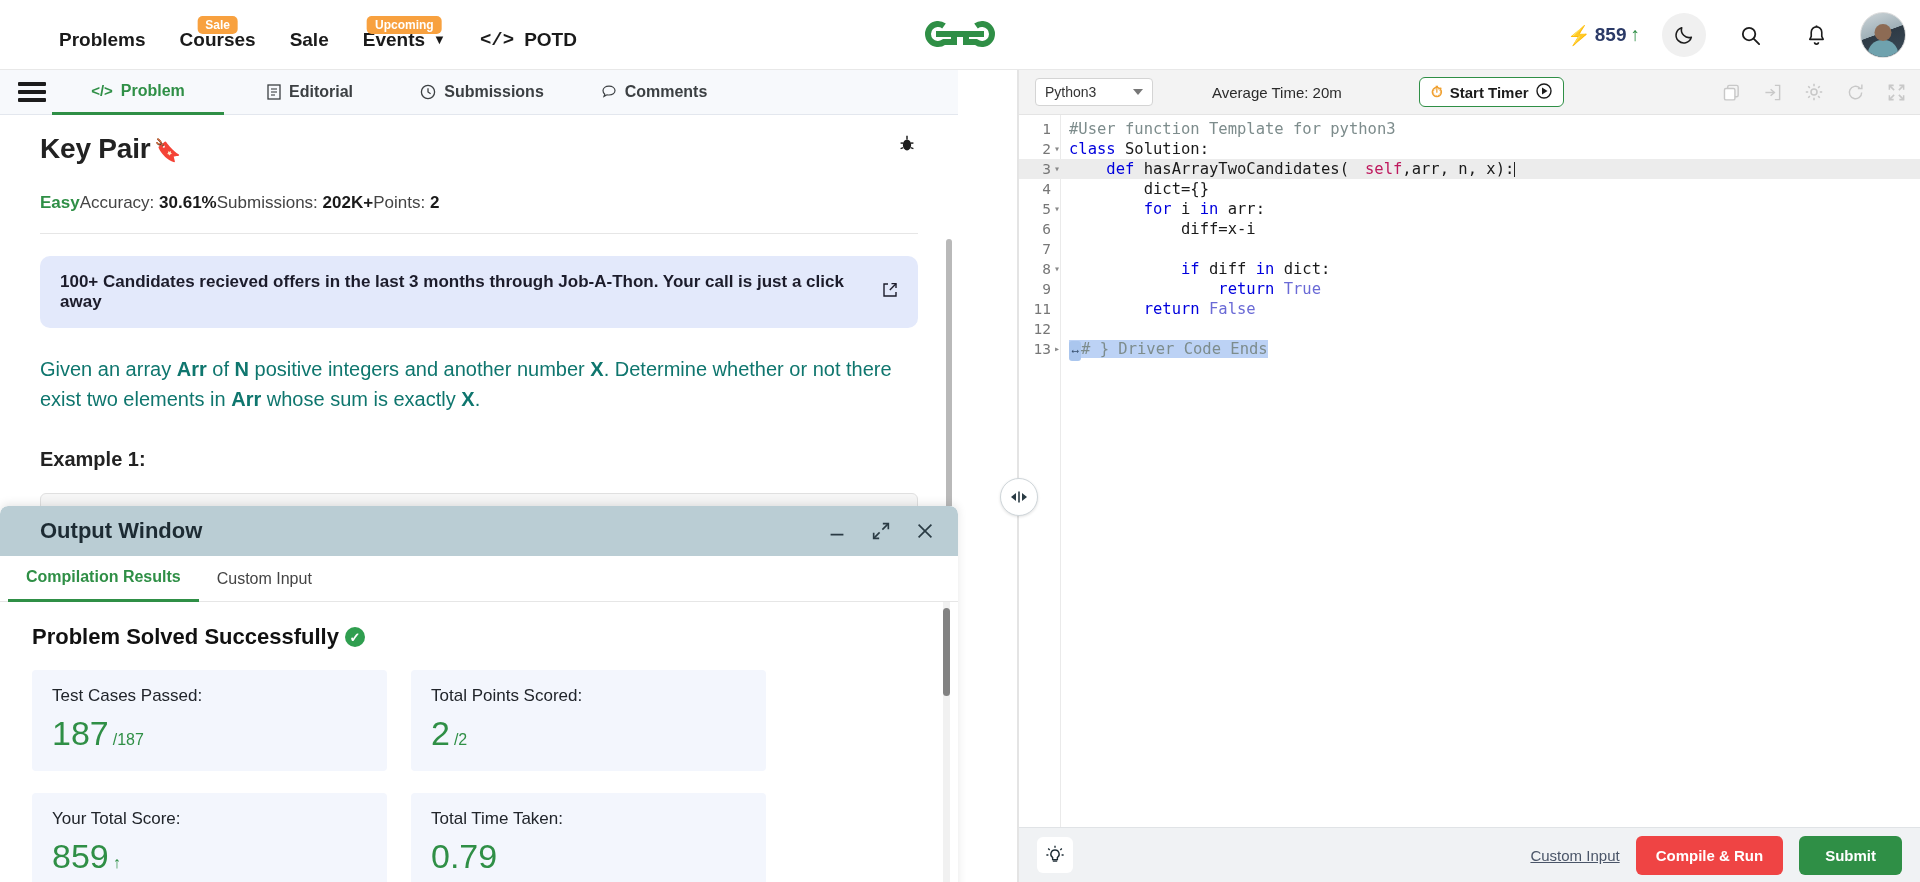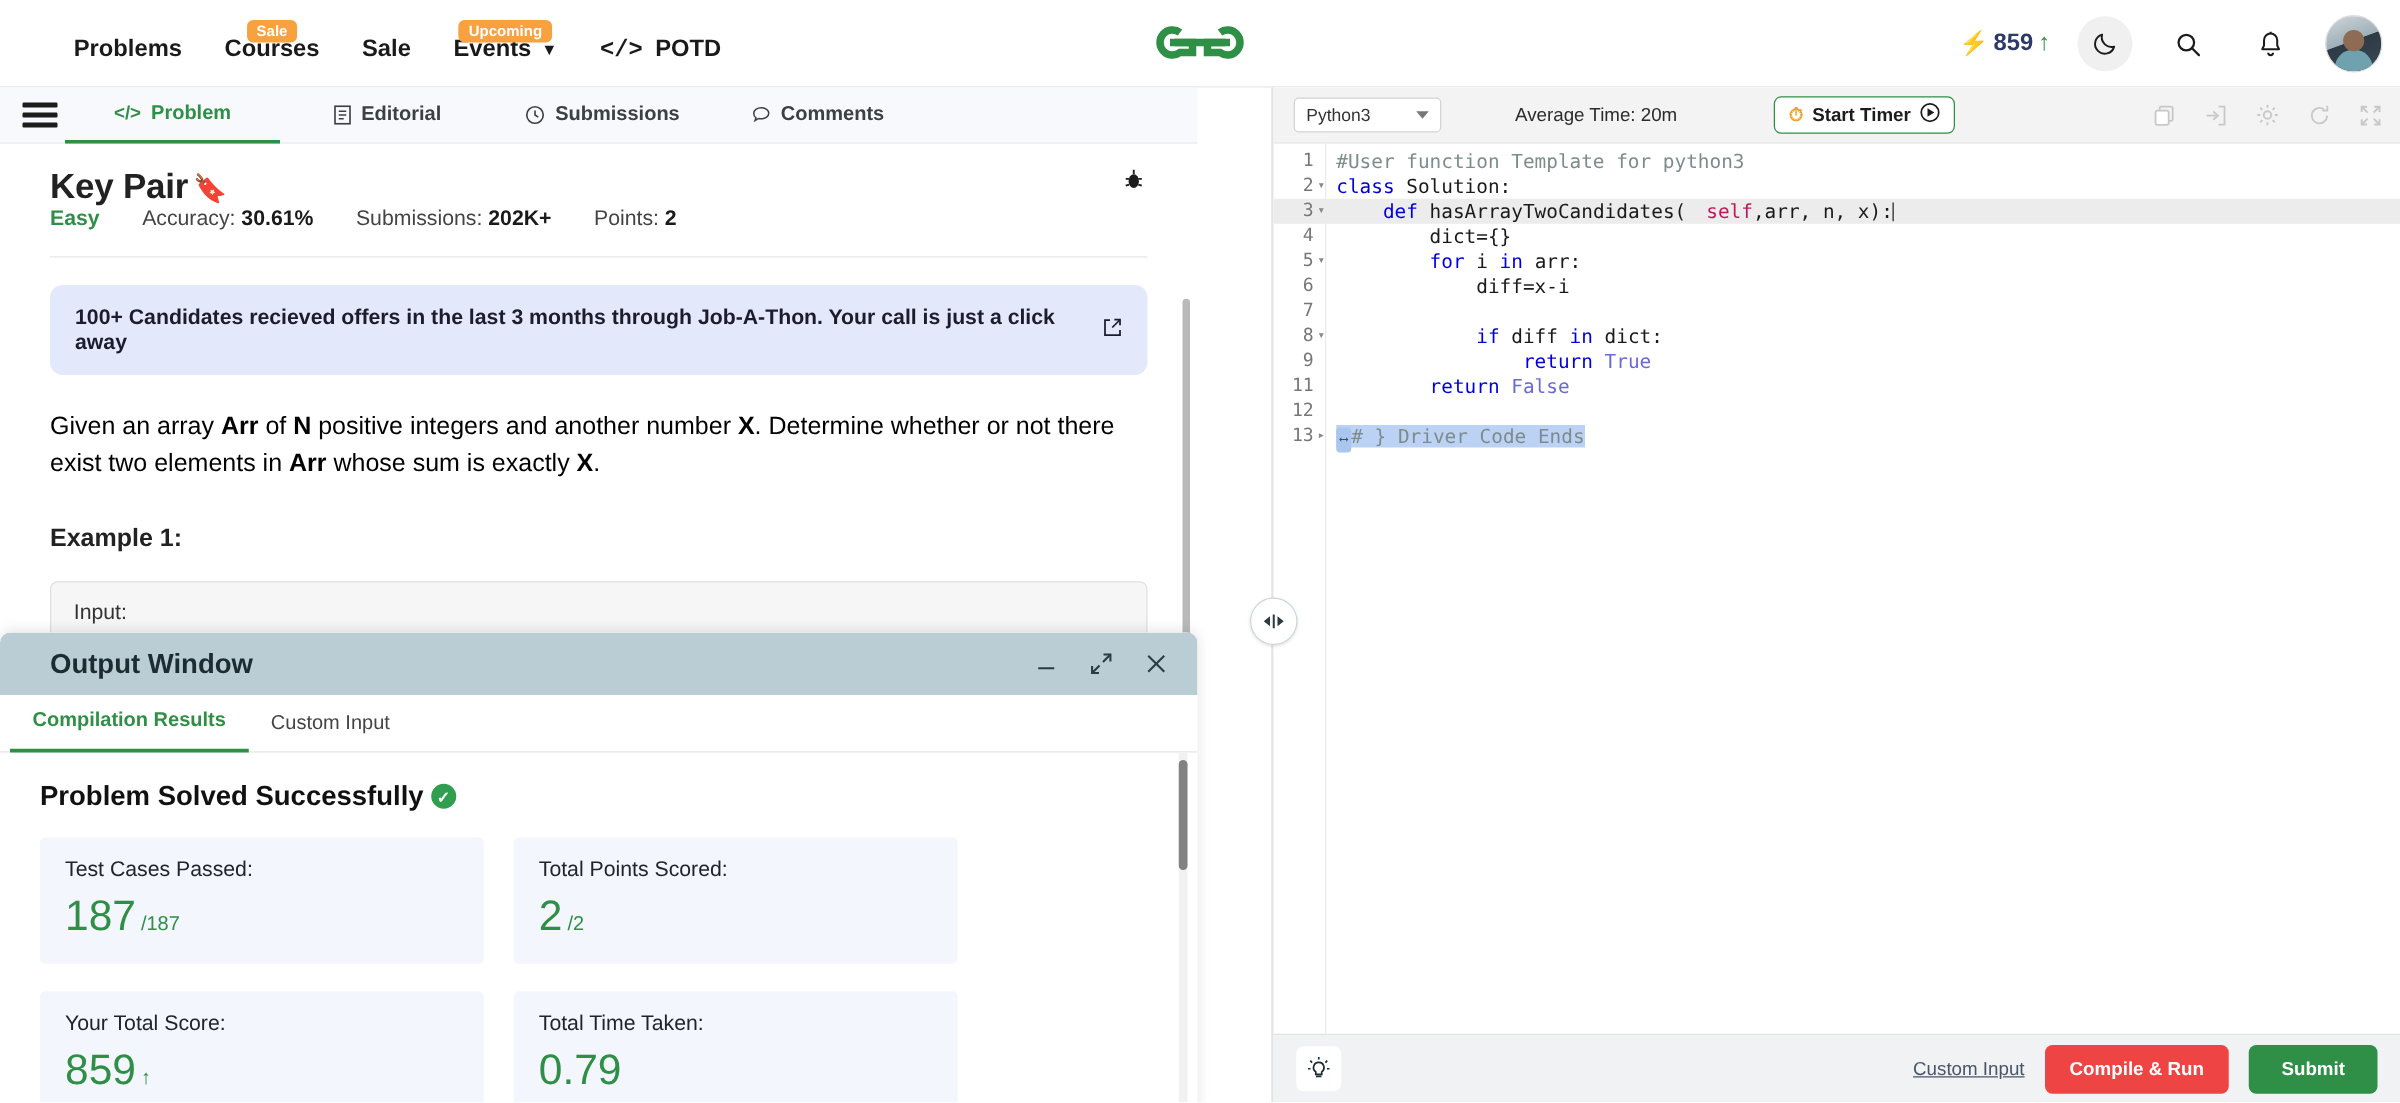--- a/index.html
+++ b/index.html
@@ -89,33 +89,33 @@
   
   .leftpane {
     position: absolute; top: 115px; left: 0; width: 958px; height: 767px;
     background: #fff; overflow: hidden;
   }
   .prob-head { padding: 18px 40px 0 40px; }
   .prob-title-row { display: flex; align-items: flex-start; justify-content: space-between; }
   .prob-title { font-size: 28px; font-weight: 700; letter-spacing: -.2px; display:flex; align-items:center; gap:4px;}
   .bookmark { color:#1c1c1c; font-size:22px; line-height: 1; position:relative; top:2px; cursor:pointer;}
   .bug-icon { font-size: 22px; color: #1c1c1c; cursor:pointer; }
-  .meta-row { display: flex; align-items: center; gap: 34px; margin-top: 0; font-size: 17px; color: #444; }
+  .meta-row { display: flex; align-items: center; margin-top: 28px; font-size: 17px; color: #444; }
   .meta-diff { color: #2f8f46; font-weight: 700; }
   .meta b { color: #1a1a1a; font-weight: 700; }
   .hr { height: 1px; background: #e6e6e6; margin: 20px 40px 0 40px; }
 
   .promo {
     margin: 22px 40px 0 40px; background: #e3e9fb; border-radius: 10px;
     padding: 16px 20px; font-size: 17px; font-weight: 700; color: #1c1c2b;
     display: flex; align-items: center; gap: 8px; cursor:pointer;
   }
   .ext-icon { font-size: 16px; }
 
-  .prob-body { margin: 26px 40px 0 40px; font-size: 20px; line-height: 1.5; color: #000000; }
+  .prob-body { margin: 26px 40px 0 40px; font-size: 20px; line-height: 1.5; color: #0f766e; }
   .prob-body b { font-weight: 700; }
   .example-h { margin: 34px 40px 0 40px; font-size: 20px; font-weight: 700; }
   .example-box {
     margin: 22px 40px 0 40px; background: #f6f6f6; border: 1px solid #e0e0e0;
     border-radius: 6px; height: 70px; padding: 14px 18px; font-size: 17px; color:#333;
   }
   .left-scrollbar {
     position: absolute; right: 6px; top: 124px; width: 6px; height: 270px;
     background: #b9b9b9; border-radius: 4px;
   }

